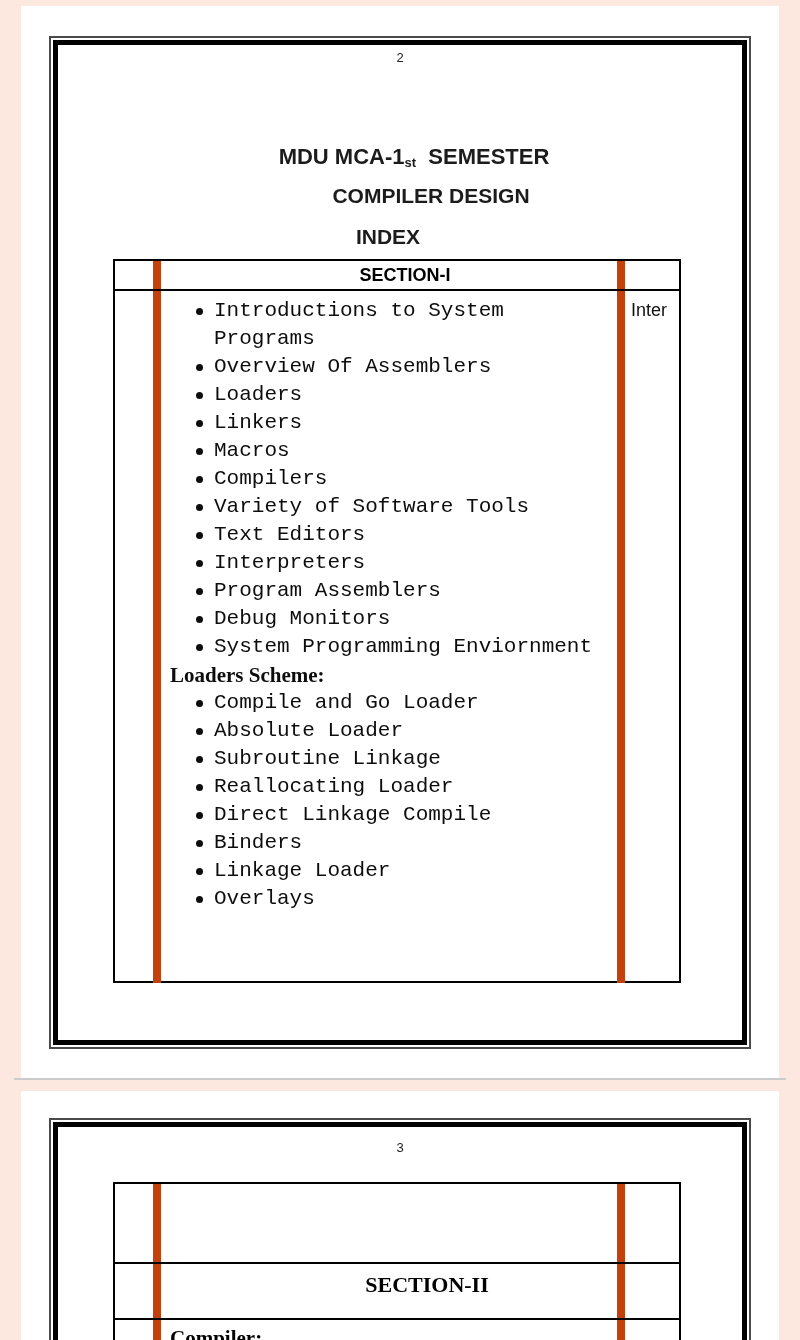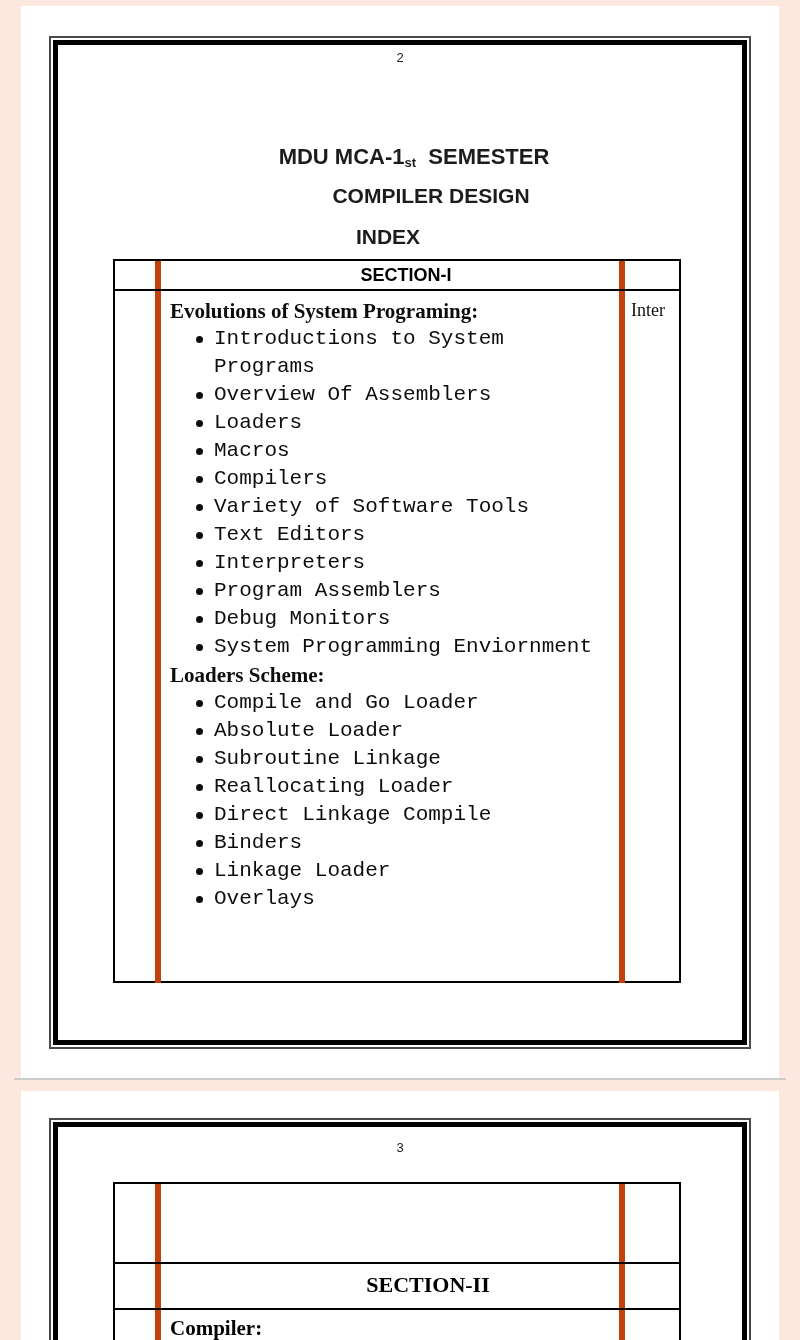--- a/index.html
+++ b/index.html
@@ -71,30 +71,30 @@
     left: 113px;
     width: 568px;
     box-sizing: border-box;
     border: 2px solid #000;
     background: #fff;
   }
   .tbl-1 { top: 259px; height: 724px; }
   .tbl-2 { top: 1182px; height: 188px; }
   .t-row { display: flex; box-sizing: border-box; border-bottom: 2px solid #000; }
   .t-row:last-child { border-bottom: none; }
-  .t-cell { box-sizing: border-box; border-right: 6px solid #c2410c; overflow: hidden; }
+  .t-cell { box-sizing: border-box; border-right: 8px solid #c2410c; overflow: hidden; }
   .t-cell:last-child { border-right: none; }
   .c-num  { width: 46px; flex: 0 0 46px; }
   .c-main { width: 464px; flex: 0 0 464px; }
   .c-side { flex: 1 1 auto; }
 
   .row-header { height: 30px; }
   .row-body-1 { height: 692px; }
   .row-empty-2 { height: 80px; }
-  .row-section-2 { height: 46px; }
+  .row-section-2 { height: 56px; }
   .row-body-2 { height: 60px; }
 
   .section-title-sans {
     font-family: "Liberation Sans", sans-serif;
     font-weight: bold;
     font-size: 18px;
     line-height: 22px;
     text-align: center;
     text-indent: 32px;
     padding-top: 3px;
@@ -134,21 +134,21 @@
     content: "";
     position: absolute;
     left: 26px;
     top: 11px;
     width: 7px;
     height: 7px;
     border-radius: 50%;
     background: #0d0d0d;
   }
   .side-note {
-    font-family: Liberation Serif, serif;
+    font-family: Liberation Sans, sans-serif;
     font-size: 18px;
     line-height: 22px;
     padding: 8px 0 0 6px;
     white-space: nowrap;
     color: #111;
   }
   .serif-heading-cell {
     font-family: "Liberation Serif", serif;
     font-weight: bold;
     font-size: 21px;
@@ -182,25 +182,25 @@
 
   <div class="idx-table tbl-1">
     <div class="t-row row-header">
       <div class="t-cell c-num"></div>
       <div class="t-cell c-main section-title-sans">SECTION-I</div>
       <div class="t-cell c-side"></div>
     </div>
     <div class="t-row row-body-1">
       <div class="t-cell c-num"></div>
       <div class="t-cell c-main syllabus">
-          <div class="tbl-heading">Evolutions of System Programing:</div>
           <ul class="bullet-list">
             <li>Introductions to System Programs</li>
             <li>Overview Of Assemblers</li>
             <li>Loaders</li>
+            <li>Linkers</li>
             <li>Macros</li>
             <li>Compilers</li>
           </ul>
           <ul class="bullet-list">
             <li>Variety of Software Tools</li>
             <li>Text Editors</li>
             <li>Interpreters</li>
             <li>Program Assemblers</li>
             <li>Debug Monitors</li>
             <li>System Programming Enviornment</li>

